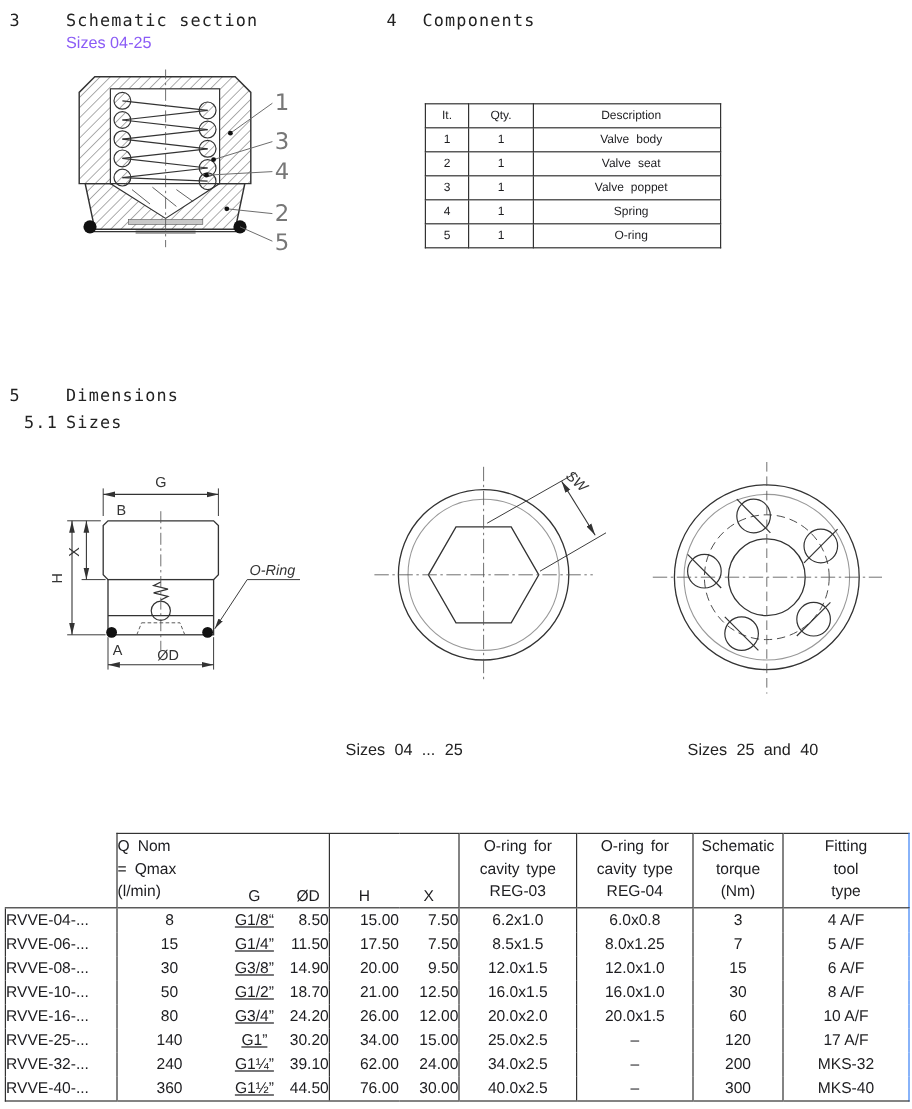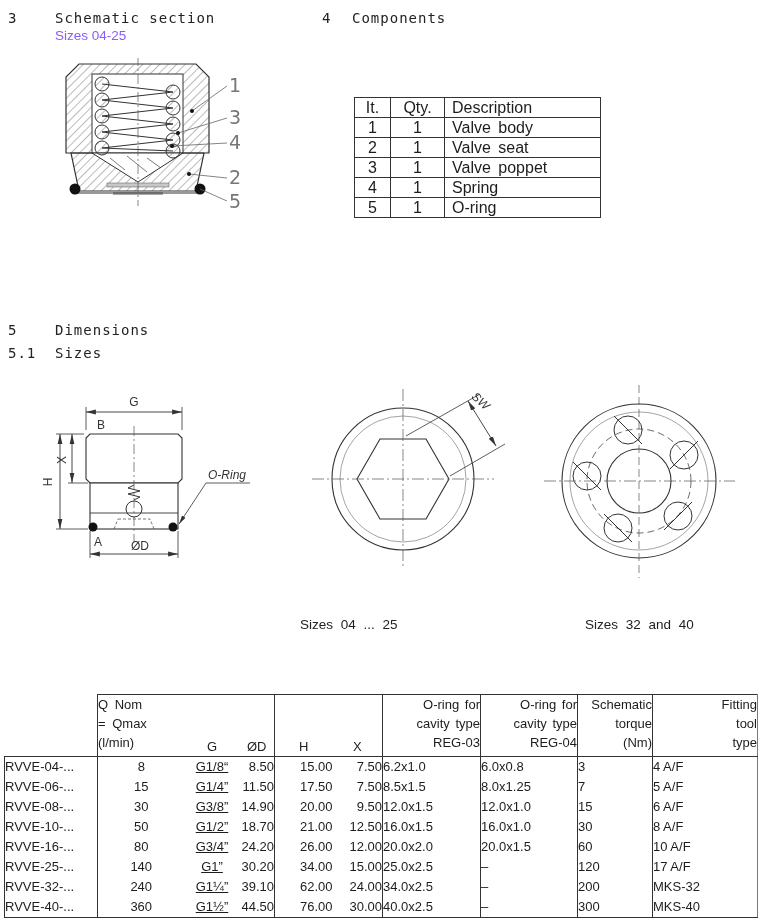--- a/index.html
+++ b/index.html
@@ -2,46 +2,46 @@
 <html><head>
 <meta charset="utf-8">
 <style>
   html,body{margin:0;padding:0;background:#ffffff;}
   #page{position:relative;width:760px;height:924px;background:#ffffff;overflow:hidden;
         font-family:"Liberation Sans",sans-serif;color:#1d1d20;}
   .abs{position:absolute;}
   
   .hnum,.htitle{font-family:"DejaVu Sans Mono",monospace;font-size:14px;letter-spacing:1px;color:#222;white-space:nowrap;}
   .subtitle{font-size:13.5px;color:#8b5cf6;white-space:nowrap;}
-  .caption{font-size:13.5px;color:#222;white-space:nowrap;word-spacing:4px;margin-left:12px;}
+  .caption{font-size:13.5px;color:#222;white-space:nowrap;word-spacing:4px;}
 
   
-  table.comp{border-collapse:collapse;table-layout:fixed;font-size:16px;color:#1d1d20;margin-top:11px;}
+  table.comp{border-collapse:collapse;table-layout:fixed;font-size:10px;color:#1d1d20;}
   table.comp td{border:1px solid #333;height:19px;padding:0;line-height:19px;overflow:hidden;white-space:nowrap;}
   table.comp td.cc{text-align:center;}
-  table.comp td.cl{text-align:left;padding-left:7px;word-spacing:3px;}
+  table.comp td.cl{text-align:center;padding-left:7px;word-spacing:3px;}
 
   
   table.dims{border-collapse:collapse;table-layout:fixed;font-size:13px;color:#1d1d20;}
   table.dims td{padding:0;line-height:20px;height:20px;overflow:hidden;white-space:nowrap;}
   table.dims tr.hrow td{height:61px;line-height:19px;}
   .bl{border-left:1px solid #333;}
   .br{border-right:1px solid #3b82f6;}
   .bt{border-top:1px solid #333;}
   .bb{border-bottom:1px solid #333;}
   .hq{vertical-align:top;text-align:left;padding:2px 0 0 10px;word-spacing:3px;}
   .hbot{vertical-align:bottom;text-align:center;padding-bottom:1px;}
-  .hc{vertical-align:top;text-align:right;padding-top:2px;word-spacing:2px;}
+  .hc{vertical-align:top;text-align:center;padding-top:2px;word-spacing:2px;}
   .c-model{text-align:left;padding-left:7px;}
   .c-qnom{text-align:center;}
   .c-g{text-align:center;text-decoration:underline;}
   .c-od{text-align:right;padding-right:3px;}
   .c-h{text-align:right;padding-right:9px;}
   .c-x{text-align:right;padding-right:5px;}
-  .c-ctr{}
+  .c-ctr{text-align:center;}
 
   svg{display:block;}
   svg text{font-family:"Liberation Sans",sans-serif;fill:#333;}
   .dimlabel{font-size:12px;}
   .callout{font-size:19px;fill:#777;font-family:"DejaVu Sans",sans-serif;}
 </style>
 </head>
 <body>
 
 <div id="page">
@@ -152,21 +152,21 @@
     <tr>
       <td class="cc">5</td>
       <td class="cc">1</td>
       <td class="cl">O-ring</td>
     </tr>
   </tbody>
     </table>
 
   <div class="abs hnum" style="left:8px;top:322px">5</div>
   <div class="abs htitle" style="left:55px;top:322px">Dimensions</div>
-  <div class="abs hnum" style="left:8px;top:345px">5.1</div>
+  <div class="abs hnum" style="left:20px;top:345px">5.1</div>
   <div class="abs htitle" style="left:55px;top:345px">Sizes</div>
 
   <svg class="abs" style="left:40px;top:382px" width="235" height="190" viewBox="0 0 235 190">
     <defs>
       <marker id="arrL" viewBox="0 0 10 6" refX="10" refY="3" markerWidth="11" markerHeight="7" orient="auto-start-reverse">
         <path d="M10,3 L0,0.6 L0,5.4 z" fill="#333"></path>
       </marker>
     </defs>
 
     <line x1="46" y1="48" x2="46" y2="25" stroke="#333" stroke-width="0.8"></line>
@@ -242,21 +242,21 @@
       <circle cx="80" cy="148" r="14"></circle>
         <line x1="66" y1="134" x2="94" y2="162"></line>
       <circle cx="140" cy="136" r="14"></circle>
         <line x1="126" y1="150" x2="154" y2="122"></line>
     </g>
     <line x1="6" y1="101" x2="197" y2="101" stroke="#555" stroke-width="0.7" stroke-dasharray="12 3 2 3"></line>
     <line x1="101" y1="5" x2="101" y2="198" stroke="#555" stroke-width="0.7" stroke-dasharray="8 4"></line>
   </svg>
 
   <div class="abs caption" style="left:288px;top:617px">Sizes 04 ... 25</div>
-  <div class="abs caption" style="left:573px;top:617px">Sizes 32 and 40</div>
+  <div class="abs caption" style="left:573px;top:617px">Sizes 25 and 40</div>
 
   <table class="dims abs" style="left:4px;top:694px;width:753px">
     <colgroup>
       <col style="width:93px">
         <col style="width:87px">
         <col style="width:55px">
         <col style="width:35px">
       <col style="width:58px">
         <col style="width:50px">
         <col style="width:98px">

